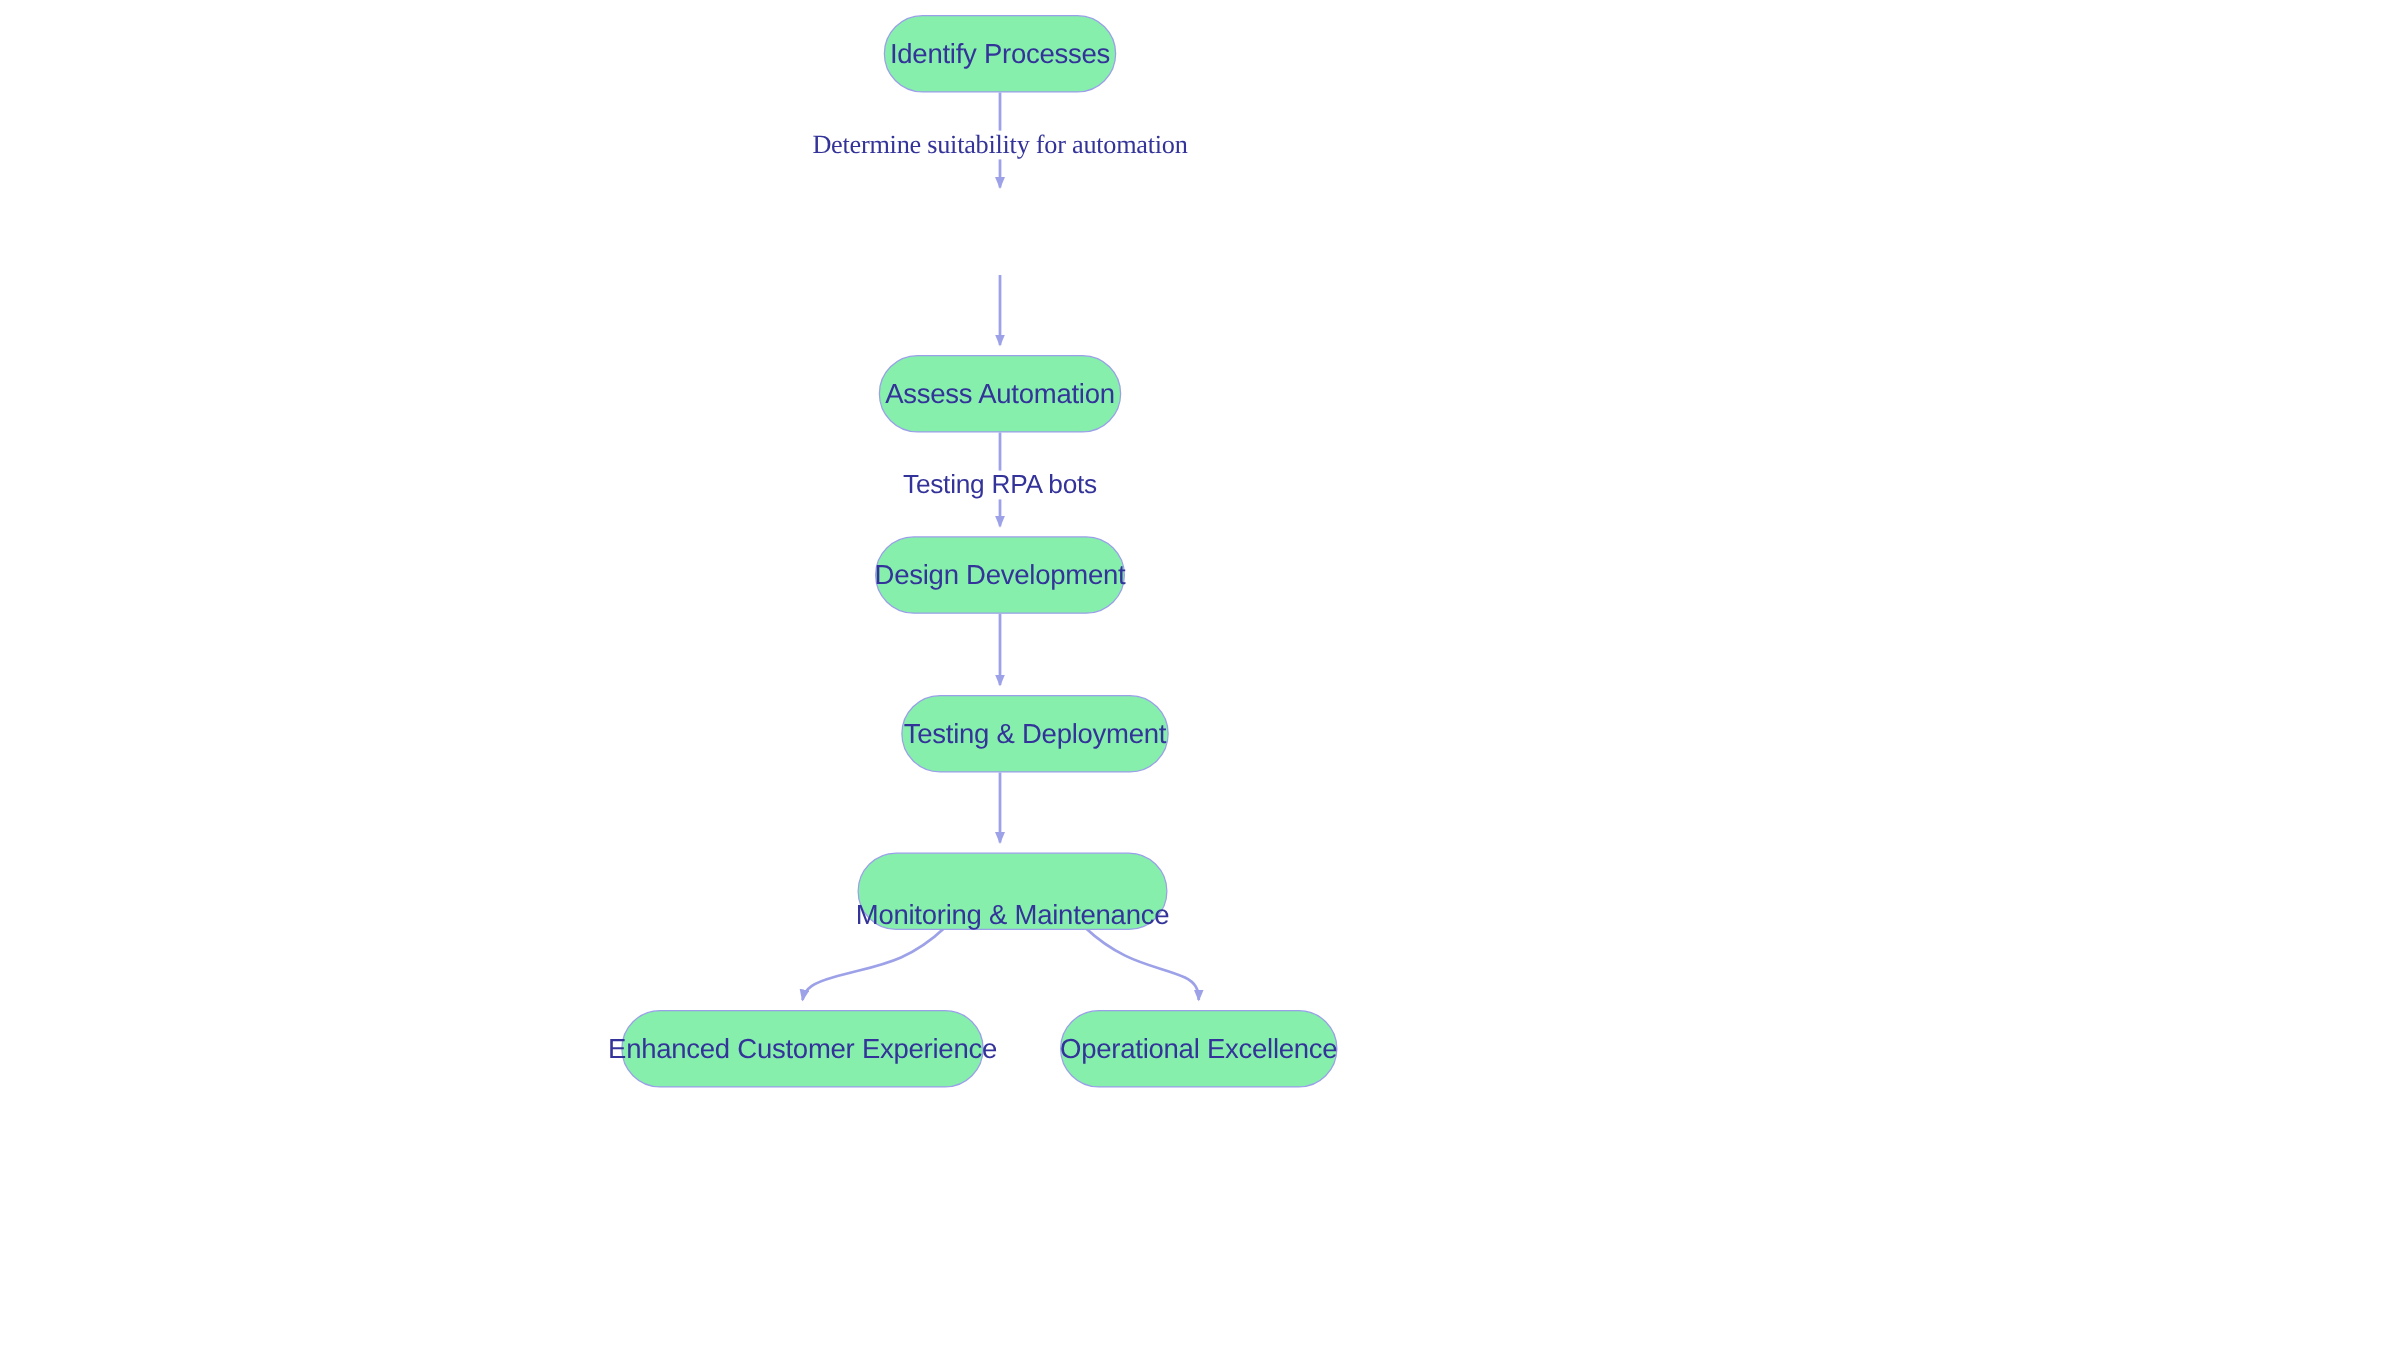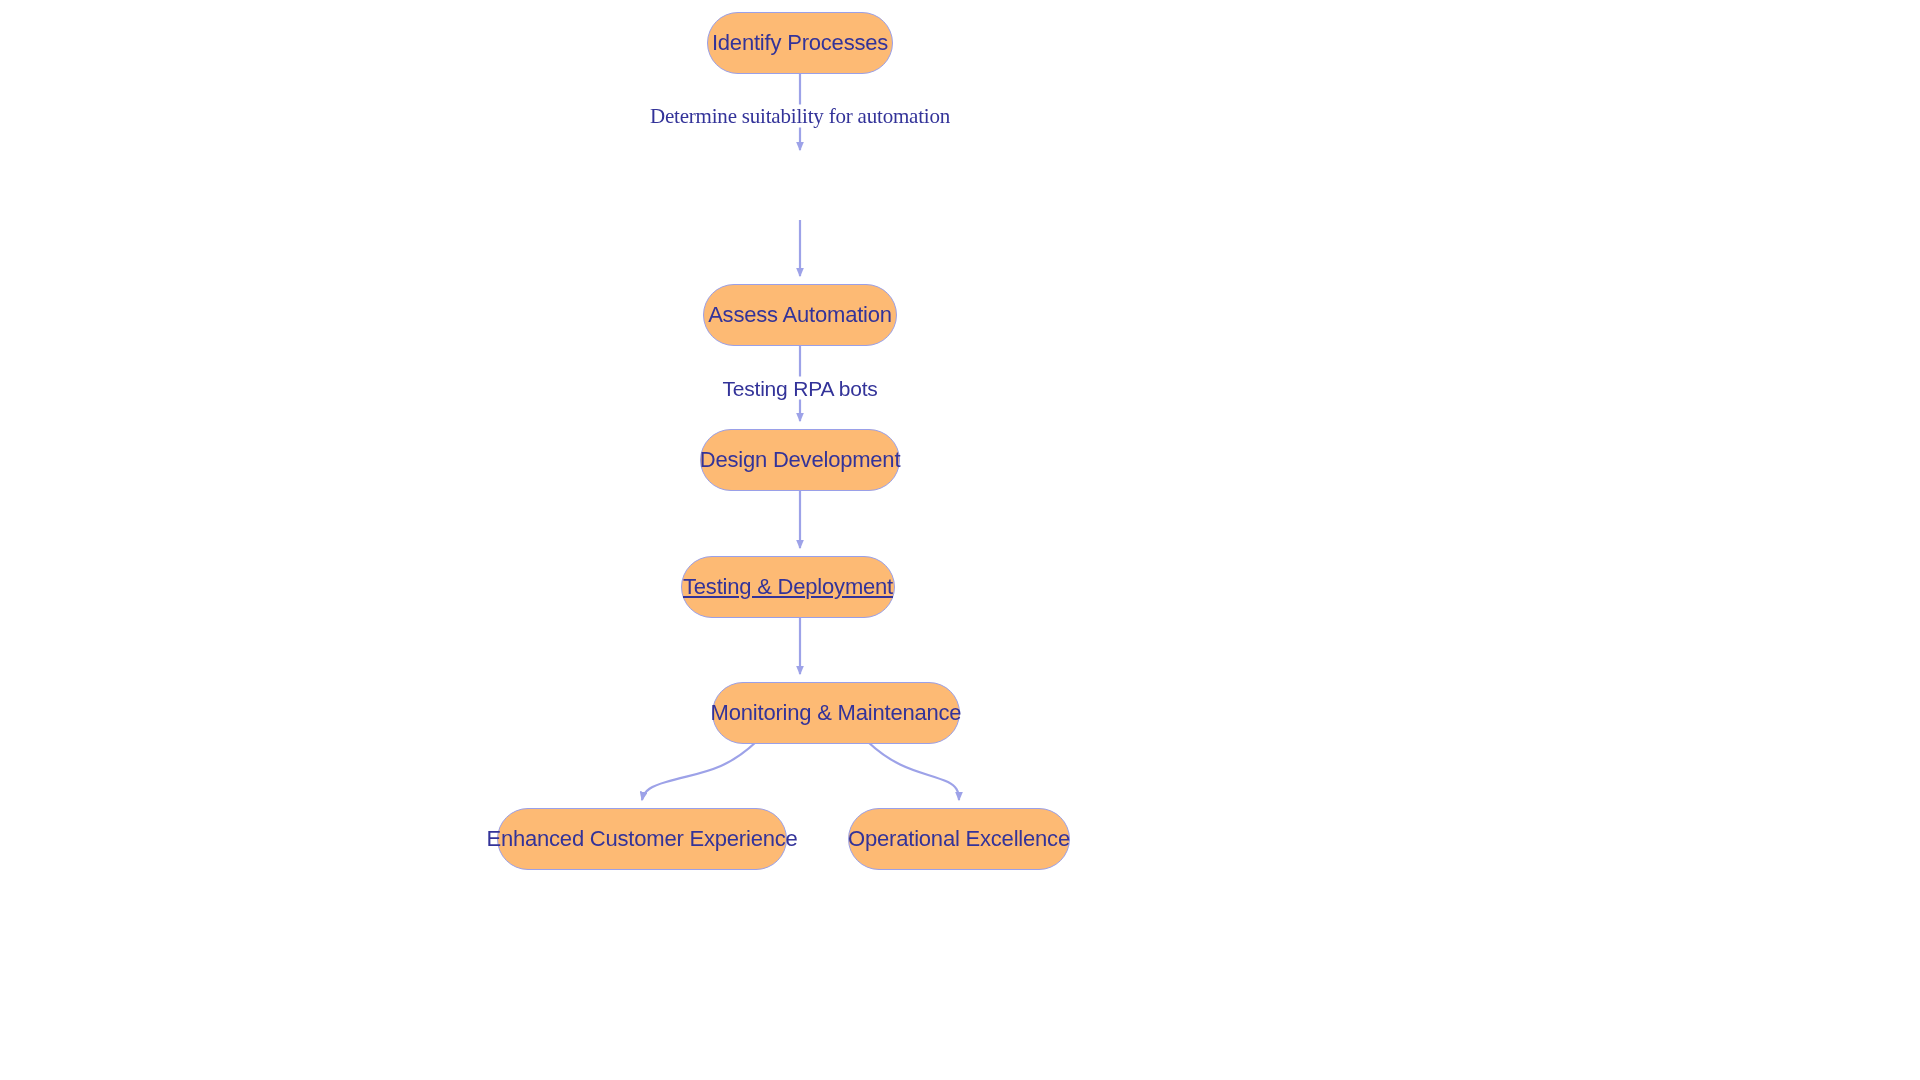--- a/index.html
+++ b/index.html
@@ -26,21 +26,21 @@
     top: 0;
     width: 1920px;
     height: 1080px;
   }
   .node {
     position: absolute;
     box-sizing: border-box;
     display: flex;
     align-items: center;
     justify-content: center;
-    background: #fdba74;
+    background: #86efac;
     border: 1.6px solid #9aa0e8;
     border-radius: 999px;
     color: #333399;
     font-size: 22px;
     font-family: "Liberation Sans", sans-serif;
     letter-spacing: -0.2px;
     white-space: nowrap;
     line-height: 1;
     transform: translate(-50%, -50%);
   }
@@ -86,25 +86,25 @@
 
 
   <div class="node" style="left:800px; top:315px; width:194px; height:62px;">
     <span>Assess Automation</span>
   </div>
 
   <div class="node" style="left:800px; top:460px; width:200px; height:62px;">
     <span>Design Development</span>
   </div>
 
-  <div class="node" style="left:788px; top:587px; width:214px; height:62px;text-decoration:underline;">
+  <div class="node" style="left:828px; top:587px; width:214px; height:62px;">
     <span>Testing &amp; Deployment</span>
   </div>
 
-  <div class="node" style="left:836px; top:713px; width:248px; height:62px;">
+  <div class="node" style="left:810px; top:713px; width:248px; height:62px;align-items:flex-end;">
     <span>Monitoring &amp; Maintenance</span>
   </div>
 
   <div class="node" style="left:642px; top:839px; width:290px; height:62px;">
     <span>Enhanced Customer Experience</span>
   </div>
 
   <div class="node" style="left:959px; top:839px; width:222px; height:62px;">
     <span>Operational Excellence</span>
   </div>

